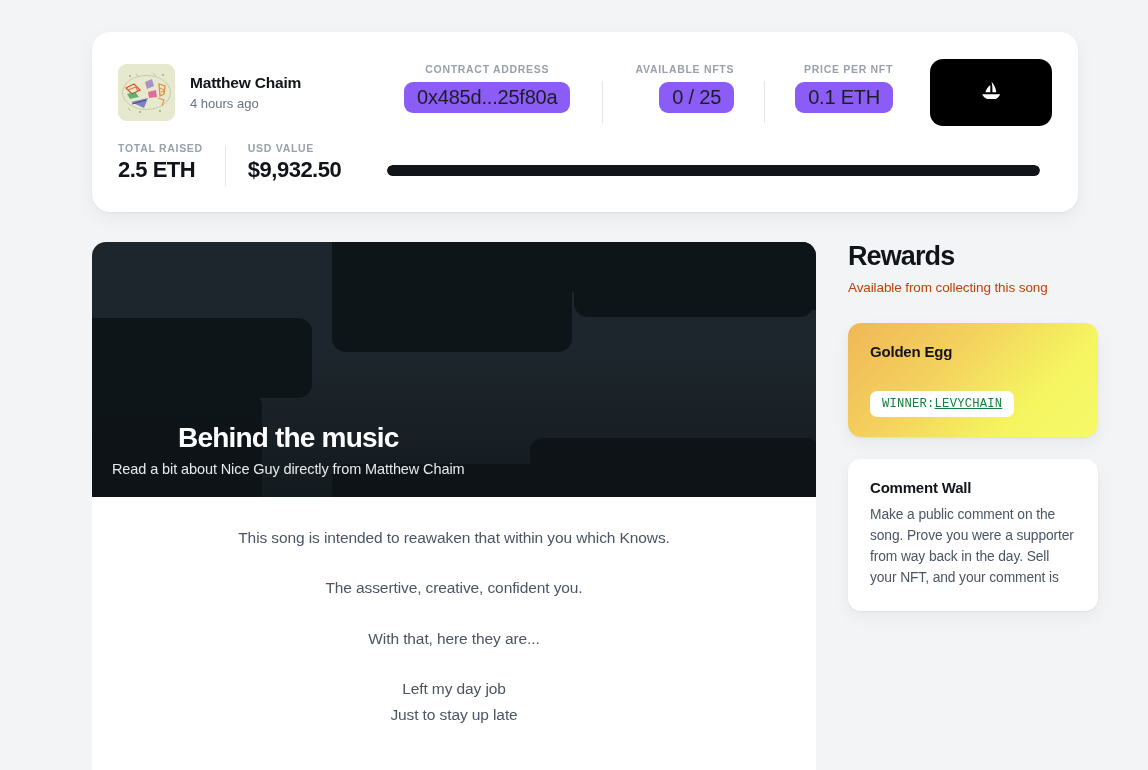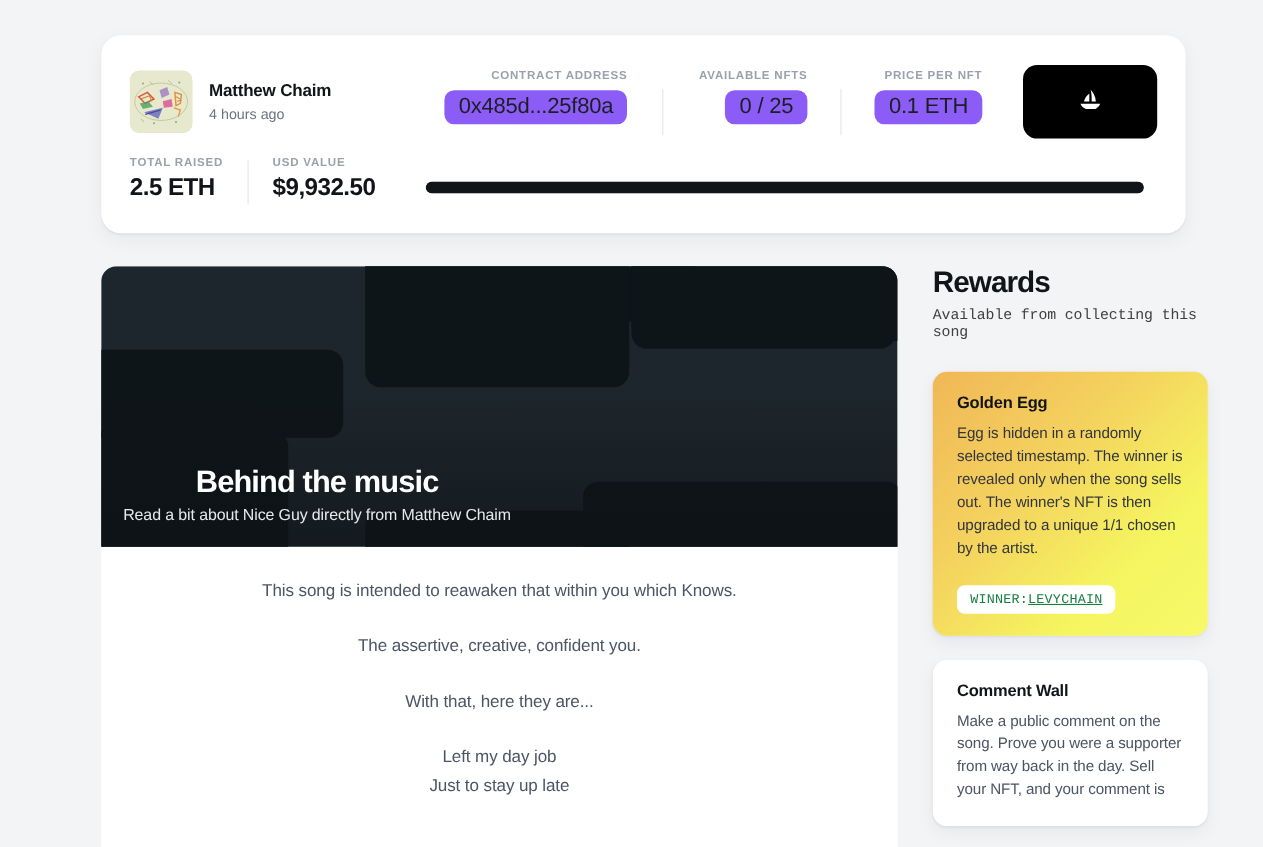--- a/index.html
+++ b/index.html
@@ -80,21 +80,21 @@
     flex: 1;
     gap: 0;
     padding-top: 2px;
   }
 
   .stat {
     display: flex;
     flex-direction: column;
     align-items: flex-end;
   }
-  .stat.addr { align-items: flex-end; }
+  .stat.addr { align-items: center; }
 
   .stat-label {
     font-size: 10.5px;
     font-weight: bold;
     letter-spacing: .7px;
     color: #9aa1ac;
     text-transform: uppercase;
     margin-bottom: 7px;
     white-space: nowrap;
   }
@@ -254,24 +254,23 @@
 
   .rewards-title {
     font-size: 27px;
     font-weight: bold;
     color: #111418;
     letter-spacing: -0.9px;
     line-height: 1.1;
   }
   .rewards-sub {
     font-size: 13.5px;
-    color: #404040;
+    color: #c2410c;
     margin-top: 8px;
     letter-spacing: -0.1px;
-    font-family: Liberation Mono, monospace;
   }
 
   .reward-card {
     margin-top: 28px;
     border-radius: 13px;
     padding: 20px 22px 20px 22px;
     background: linear-gradient(135deg, #f0b757 0%, #f4d25e 38%, #f5f560 72%, #f7f96a 100%);
     box-shadow: 0 1px 2px rgba(16,24,40,.05), 0 6px 16px rgba(16,24,40,.06);
   }
   .reward-title {
@@ -444,21 +443,20 @@
       <p class="tight">Just to stay up late</p>
     </div>
   </div>
 
   <div class="sidebar">
     <div class="rewards-title">Rewards</div>
     <div class="rewards-sub">Available from collecting this song</div>
 
     <div class="reward-card">
       <div class="reward-title">Golden Egg</div>
-      <div class="reward-body">Egg is hidden in a randomly selected timestamp. The winner is revealed only when the song sells out. The winner's NFT is then upgraded to a unique 1/1 chosen by the artist.</div>
       <div class="winner-pill"><span>WINNER:</span><span class="who">LEVYCHAIN</span></div>
     </div>
 
     <div class="comment-card">
       <div class="comment-title">Comment Wall</div>
       <div class="comment-body">Make a public comment on the song. Prove you were a supporter from way back in the day. Sell your NFT, and your comment is</div>
     </div>
   </div>
 
 </div>

